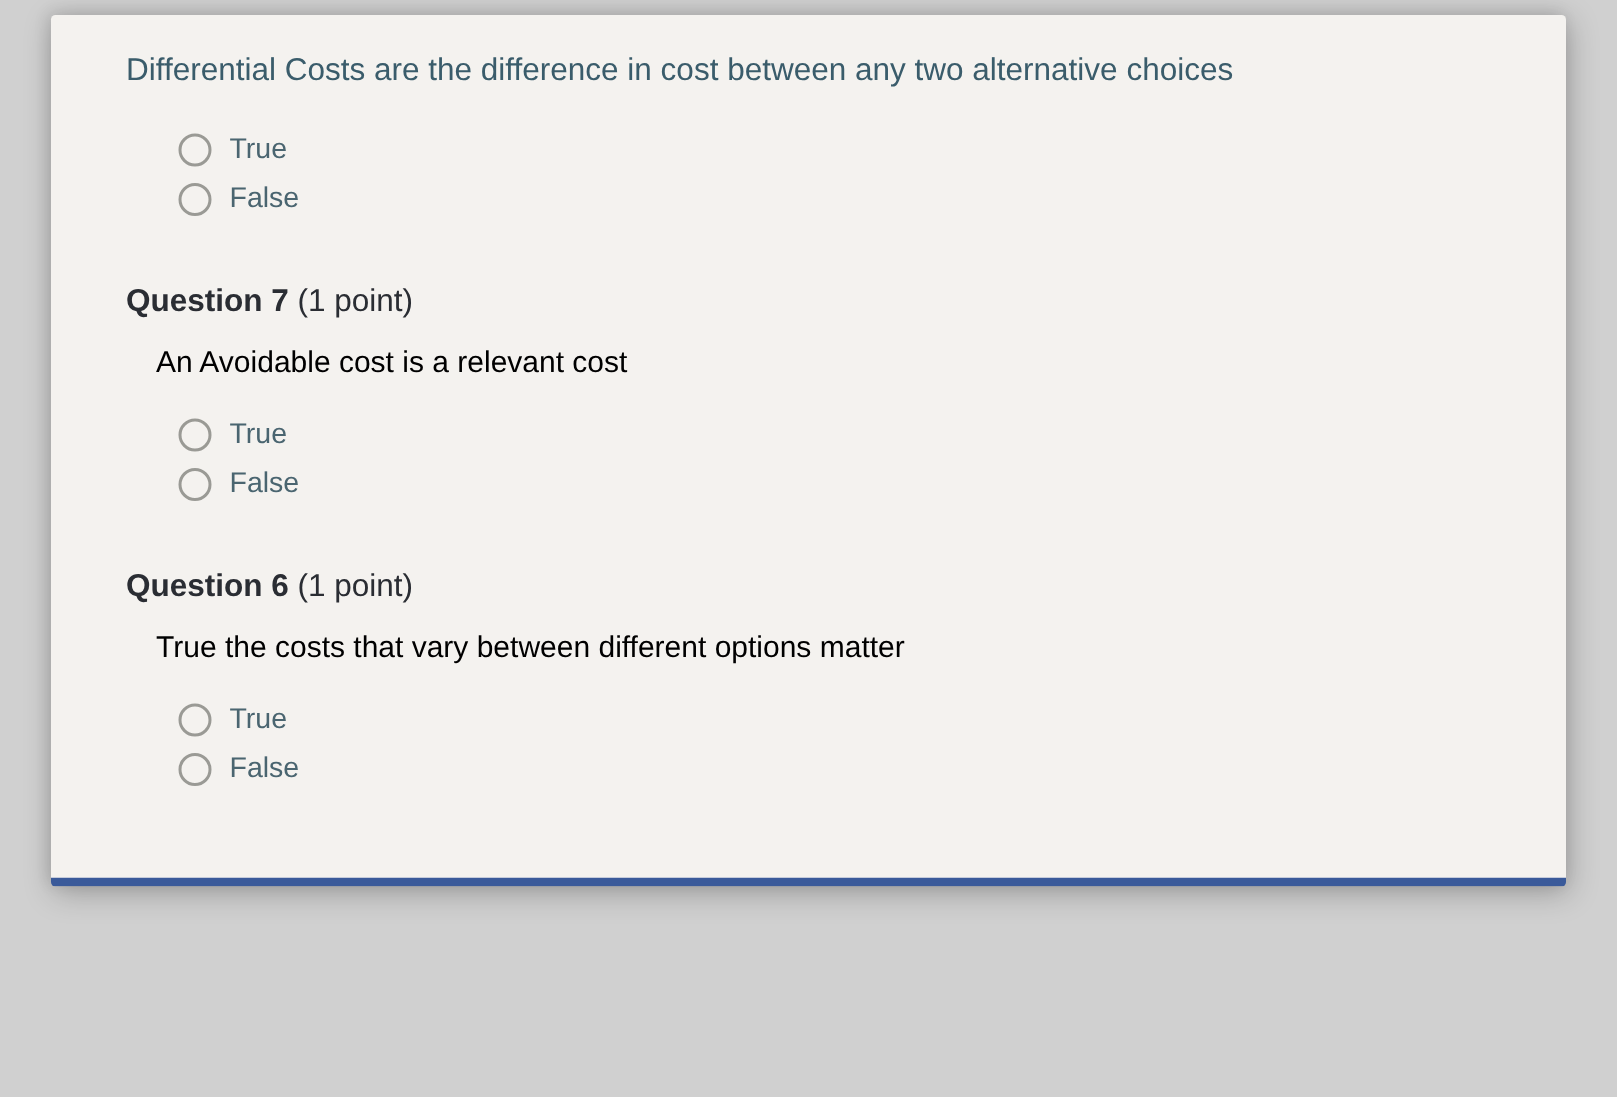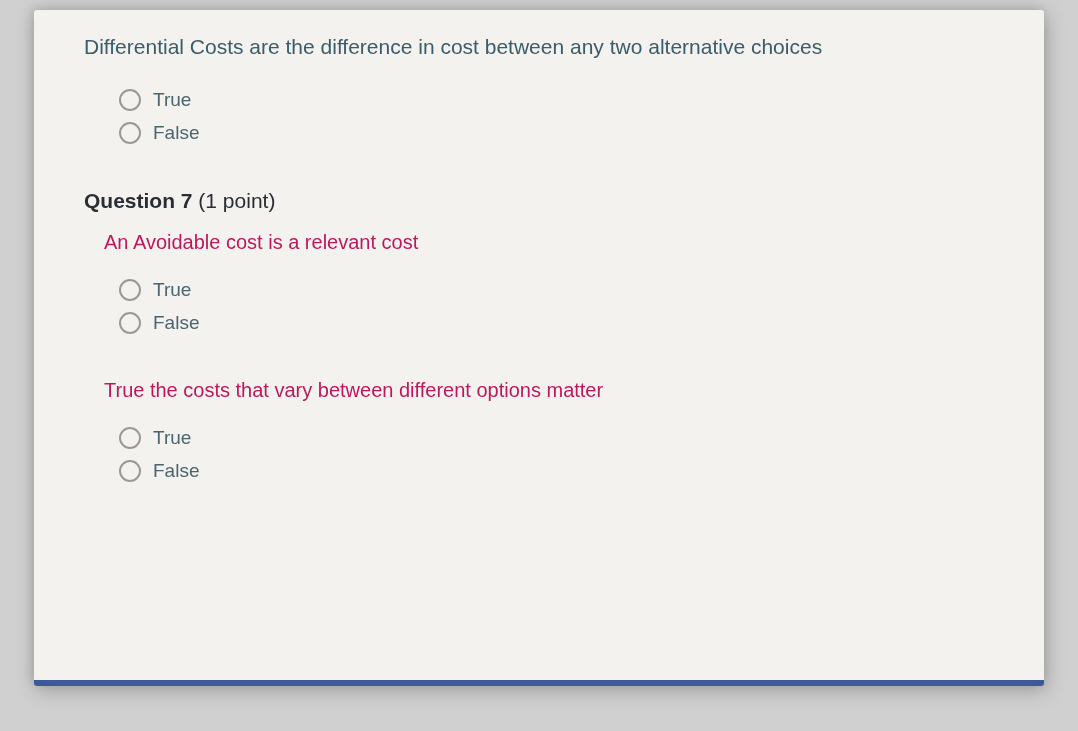--- a/index.html
+++ b/index.html
@@ -19,21 +19,21 @@
     }
     .quiz-container {
       background: #f4f2ef;
       width: 100%;
       max-width: 1010px;
       padding: 20px 50px 5px 50px;
       box-shadow: 2px 4px 20px rgba(0,0,0,0.25), -2px -2px 10px rgba(0,0,0,0.1);
       border-radius: 3px;
       border-bottom: 6px solid #3a5a9a;
       position: relative;
-      height: 676px;
+      height: 581px;
       overflow: hidden;
     }
     .question-prompt {
       color: #3a5c6b;
       font-size: 21px;
       margin-bottom: 28px;
       line-height: 1.4;
     }
     .question-prompt.first {
       margin-left: 0px;
@@ -70,21 +70,21 @@
     .question-header .bold {
       font-weight: 700;
     }
     .question-header .points {
       font-weight: 400;
     }
     .question-block {
       margin-bottom: 10px;
     }
     .sub-prompt {
-      color: #be185d;
+      color: #000000;
       font-size: 20px;
       margin-left: 20px;
       margin-bottom: 25px;
     }
   </style>
 </head>
 <body>
 
 <div class="quiz-container">
 
@@ -113,20 +113,23 @@
         <span class="option-label">True</span>
       </div>
       <div class="option">
         <span class="radio-circle"></span>
         <span class="option-label">False</span>
       </div>
     </div>
   </div>
 
   <div class="question-block">
+    <div class="question-header">
+      <span class="bold">Question 6</span><span class="points"> (1 point)</span>
+    </div>
     <div class="sub-prompt">True the costs that vary between different options matter</div>
     <div class="options" style="margin-bottom:0;">
       <div class="option">
         <span class="radio-circle"></span>
         <span class="option-label">True</span>
       </div>
       <div class="option">
         <span class="radio-circle"></span>
         <span class="option-label">False</span>
       </div>

